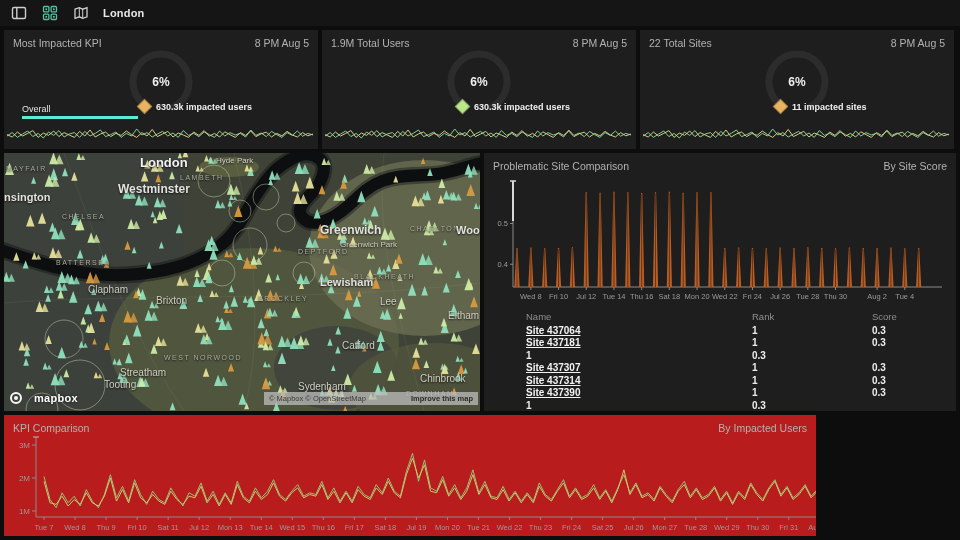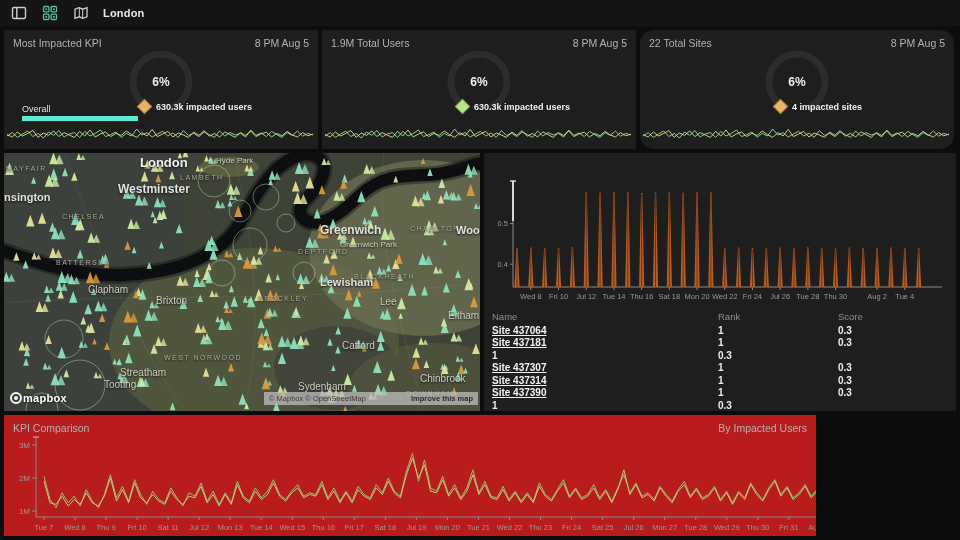--- a/index.html
+++ b/index.html
@@ -8,46 +8,46 @@
 
   
   .topbar { position:absolute; left:0; top:0; width:960px; height:26px; background:#151515; display:flex; align-items:center; padding-left:10px; gap:14px; }
   .tb-icon { width:17px; height:17px; display:flex; align-items:center; justify-content:center; cursor:pointer; }
   .tb-title { color:#e8e8e8; font-size:11px; font-weight:bold; letter-spacing:.2px; }
 
   
   .card { position:absolute; background:#1e1e1e; overflow:hidden; }
   .c1 { left:4px; top:30px; width:314px; height:119px; }
   .c2 { left:322px; top:30px; width:314px; height:119px; }
-  .c3 { left:640px; top:30px; width:314px; height:119px;border-radius:14px; }
+  .c3 { left:640px; top:30px; width:314px; height:119px; }
   .card-head { display:flex; justify-content:space-between; padding:7px 9px 0 9px; font-size:10.5px; color:#b2b2b2; }
   .gauge-wrap { position:absolute; left:50%; top:14px; transform:translateX(-50%); width:120px; height:74px; }
   .marker-row { position:absolute; left:135px; top:71px; display:flex; align-items:center; gap:6px; }
   .diamond { width:11px; height:11px; transform:rotate(45deg); box-shadow:0 0 0 1px rgba(0,0,0,.25) inset; }
   .marker-label { font-size:9px; font-weight:bold; color:#f0f0f0; white-space:nowrap; }
-  .overall-line { position:absolute; left:18px; top:74px; width:116px; border-bottom:5px solid #5eead4; padding-bottom:2px; font-size:9px; color:#e2e2e2; cursor:pointer; }
+  .overall-line { position:absolute; left:18px; top:74px; width:116px; border-bottom:3px solid #5eead4; padding-bottom:2px; font-size:9px; color:#e2e2e2; cursor:pointer; }
   .spark { position:absolute; left:3px; right:3px; bottom:2px; height:26px; }
 
   
   .map-panel { left:4px; top:153px; width:476px; height:258px; background:#3f4337; }
   .map-svg { position:absolute; inset:0; }
-  .mapbox-logo { position:absolute; left:6px; bottom:7px; display:flex; align-items:center; gap:1px; cursor:pointer; }
+  .mapbox-logo { position:absolute; left:6px; bottom:7px; display:flex; align-items:center; gap:12px; cursor:pointer; }
   .mb-ring { width:12px; height:12px; border:2px solid #fff; border-radius:50%; position:relative; opacity:.95; }
   .mb-ring:after { content:""; position:absolute; left:2px; top:2px; width:4px; height:4px; background:#fff; border-radius:50%; }
   .mb-word { color:#fff; font-size:11px; font-weight:bold; letter-spacing:.3px; text-shadow:0 0 3px rgba(0,0,0,.7); }
   .map-attr { position:absolute; right:2px; bottom:6px; background:rgba(190,190,188,.75); color:#3a3a3a; font-size:7.5px; padding:2px 5px; display:flex; gap:16px; align-items:center; }
   .map-attr .improve { font-weight:bold; color:#2b2b2b; cursor:pointer;margin-left:29px; }
 
   
   .right-panel { left:484px; top:153px; width:472px; height:258px; background:#1e1e1e; }
   .panel-head { position:absolute; left:0; right:0; top:0; display:flex; justify-content:space-between; padding:7px 9px; font-size:10.5px; color:#b2b2b2; }
   .site-chart { position:absolute; left:0; top:22px; width:472px; height:132px; }
 
   .site-table { position:absolute; left:0; top:156px; right:0; }
-  .t-row { display:grid; grid-template-columns:226px 120px 1fr; padding:0 8px; height:12.5px; align-items:center; }
+  .t-row { display:grid; grid-template-columns:226px 120px 1fr; padding:0 8px; height:12.5px; align-items:center;margin-left:34px; }
   .t-head { color:#8f8f8f; font-size:9.5px; height:15px; }
   .t-cell { font-size:10px; color:#ececec; font-weight:bold; }
   .t-link { color:#f2f2f2; text-decoration:underline; cursor:pointer; }
 
   
   .bottom-panel { left:4px; top:415px; width:812px; height:121px; background:#b91c1c; }
   .kpi-chart { position:absolute; left:0; top:0; width:952px; height:121px; }
   .bp-head { z-index:2; }
 
   svg text { font-family:"Liberation Sans", sans-serif; }
@@ -133,21 +133,21 @@
     <div class="card-head">
       <span>22 Total Sites</span>
       <span>8 PM Aug 5</span>
     </div>
     <div class="gauge-wrap"><svg viewBox="0 0 120 74" width="120" height="74">
           <path d="M 46.85479624199506 62.72253260004996 A 28 28 0 1 1 73.14520375800494 62.72253260004995" fill="none" stroke="#2c2c2c" stroke-width="7" stroke-linecap="round"></path>
           <text x="60" y="42" text-anchor="middle" font-size="12" font-weight="bold" fill="#efefef">6%</text>
         </svg></div>
     <div class="marker-row">
       <span class="diamond" style="background: rgb(233, 180, 95);"></span>
-      <span class="marker-label">4 impacted sites</span>
+      <span class="marker-label">11 impacted sites</span>
     </div>
     <svg class="spark" viewBox="0 0 306 26" preserveAspectRatio="none">
         <polyline points="0.0,15.0 5.2,11.6 10.4,16.4 15.6,13.0 20.7,10.0 25.9,15.6 31.1,12.4 36.3,17.0 41.5,11.0 46.7,14.4 51.9,9.6 57.1,16.0 62.2,13.0 67.4,11.6 72.6,16.4 77.8,10.4 83.0,15.0 88.2,12.4 93.4,9.0 98.5,15.6 103.7,13.6 108.9,11.0 114.1,16.4 119.3,12.4 124.5,15.0 129.7,8.0 134.8,14.0 140.0,11.6 145.2,16.0 150.4,13.0 155.6,10.4 160.8,15.0 166.0,12.0 171.2,16.4 176.3,9.6 181.5,14.4 186.7,12.4 191.9,15.6 197.1,11.0 202.3,13.6 207.5,16.4 212.6,10.0 217.8,15.0 223.0,11.6 228.2,14.0 233.4,12.4 238.6,16.0 243.8,9.0 248.9,14.4 254.1,12.0 259.3,15.6 264.5,10.4 269.7,13.6 274.9,16.4 280.1,11.6 285.3,14.4 290.4,10.0 295.6,15.2 300.8,12.4 306.0,14.0" fill="none" stroke="#7fd0a0" stroke-width="1"></polyline>
         <polyline points="0.0,13.6 5.2,16.0 10.4,11.0 15.6,15.0 20.7,12.4 25.9,9.6 31.1,16.4 36.3,12.0 41.5,14.4 46.7,10.0 51.9,15.6 57.1,11.6 62.2,14.0 67.4,16.4 72.6,10.4 77.8,15.0 83.0,9.0 88.2,16.0 93.4,13.0 98.5,11.0 103.7,15.6 108.9,12.4 114.1,14.4 119.3,10.0 124.5,13.6 129.7,16.4 134.8,11.6 140.0,15.0 145.2,8.4 150.4,15.6 155.6,13.0 160.8,10.4 166.0,16.0 171.2,12.0 176.3,14.0 181.5,16.4 186.7,11.0 191.9,14.4 197.1,9.6 202.3,15.2 207.5,12.4 212.6,16.0 217.8,10.8 223.0,13.6 228.2,16.4 233.4,11.6 238.6,14.4 243.8,10.0 248.9,15.6 254.1,12.8 259.3,11.2 264.5,16.0 269.7,12.4 274.9,14.8 280.1,10.4 285.3,14.0 290.4,16.0 295.6,11.6 300.8,14.8 306.0,13.0" fill="none" stroke="#d6ce79" stroke-width="1"></polyline>
       </svg>
   </div>
 
   <div class="card map-panel">
     <svg class="map-svg" id="map-svg" viewBox="0 0 476 258">
       <rect x="0" y="0" width="476" height="258" fill="#3f4337"></rect>
@@ -585,20 +585,24 @@
       <span class="mb-ring"></span>
       <span class="mb-word">mapbox</span>
     </div>
     <div class="map-attr">
       <span>© Mapbox © OpenStreetMap</span>
       <span class="improve">Improve this map</span>
     </div>
   </div>
 
   <div class="card right-panel">
+    <div class="panel-head">
+      <span>Problematic Site Comparison</span>
+      <span>By Site Score</span>
+    </div>
     <svg class="site-chart" id="site-chart" viewBox="0 0 472 132">
         <line x1="29" y1="6" x2="29" y2="112" stroke="#8a8a8a" stroke-width="1"></line>
         <line x1="29" y1="6" x2="29" y2="46" stroke="#d8d8d8" stroke-width="2"></line>
         <line x1="26" y1="6" x2="32" y2="6" stroke="#d8d8d8" stroke-width="1.5"></line>
         <line x1="26" y1="89.22033898305082" x2="29" y2="89.22033898305082" stroke="#8a8a8a"></line>
         <text x="24" y="91.72033898305082" text-anchor="end" font-size="7.5" fill="#9a9a9a">0.4</text>
         <line x1="26" y1="48.54237288135592" x2="29" y2="48.54237288135592" stroke="#8a8a8a"></line>
         <text x="24" y="51.04237288135592" text-anchor="end" font-size="7.5" fill="#9a9a9a">0.5</text>
         <line x1="29" y1="112" x2="458" y2="112" stroke="#8a8a8a" stroke-width="1"></line>
         <polygon points="30.4,112 32.4,72.94915254237287 33.6,72.94915254237287 35.6,112" fill="#c06227" opacity="0.95"></polygon>

